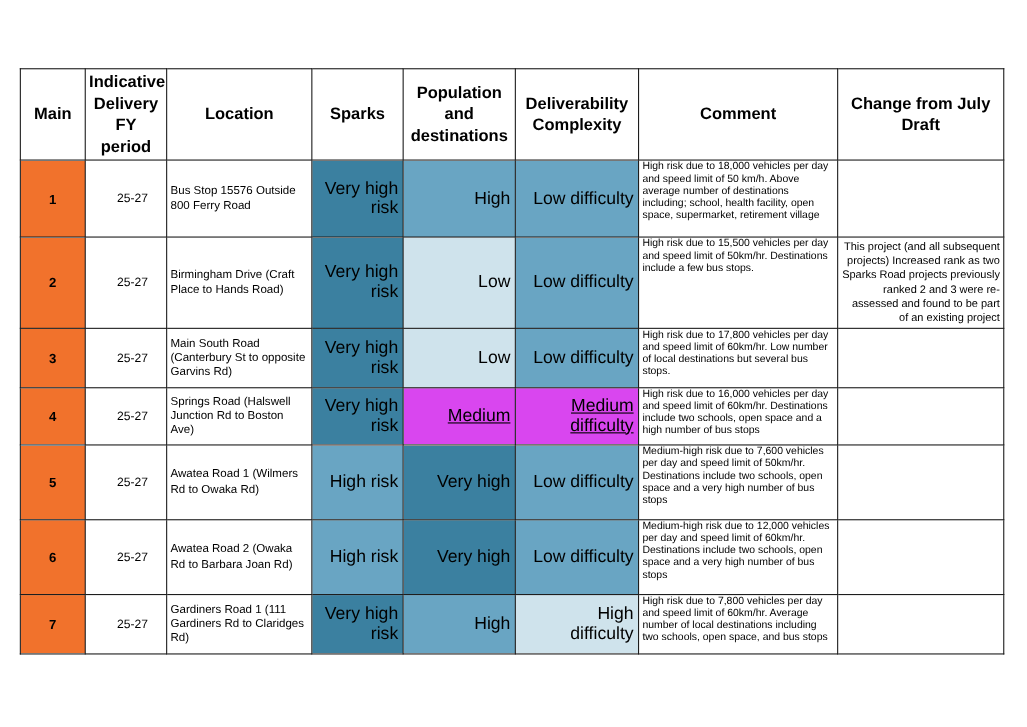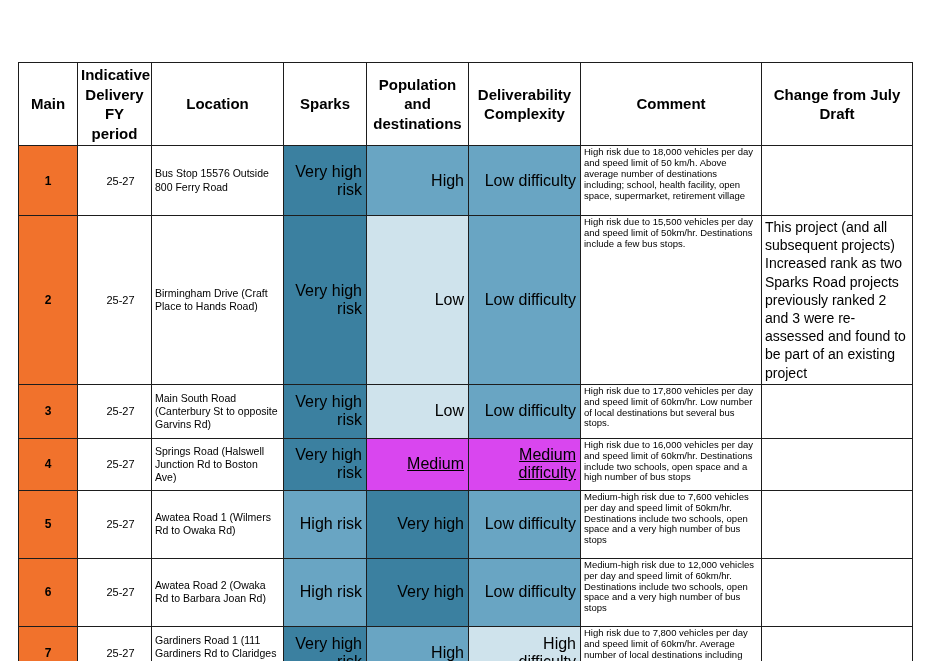--- a/index.html
+++ b/index.html
@@ -65,24 +65,25 @@
   td[data-shade="3"] { background: #d946ef; text-decoration: underline; }
   td[data-shade="4"] { background: #CFE3EC; padding-left: 39px; }
 
   td.comment {
     font-size: 9.5px;
     line-height: 1.15;
     vertical-align: top;
     padding: 1px 3px;
   }
   td.change {
-    font-size: 14px;
+    font-size: 10px;
     line-height: 1.3;
     vertical-align: top;
     padding: 2px 3px;
+    text-align: right;
   }
 </style>
 </head>
 <body>
 
 <div class="page">
   <div class="table-wrap">
     <table class="priority-table">
       <colgroup>
         <col class="c-rank">

